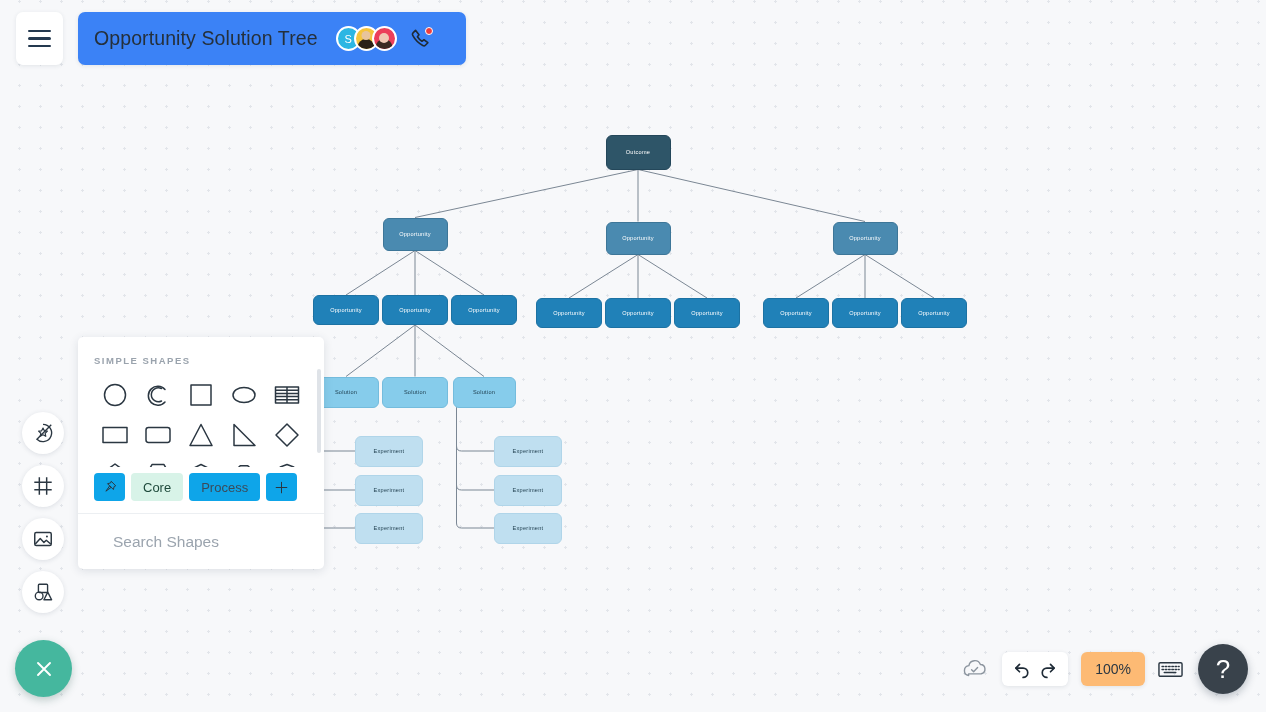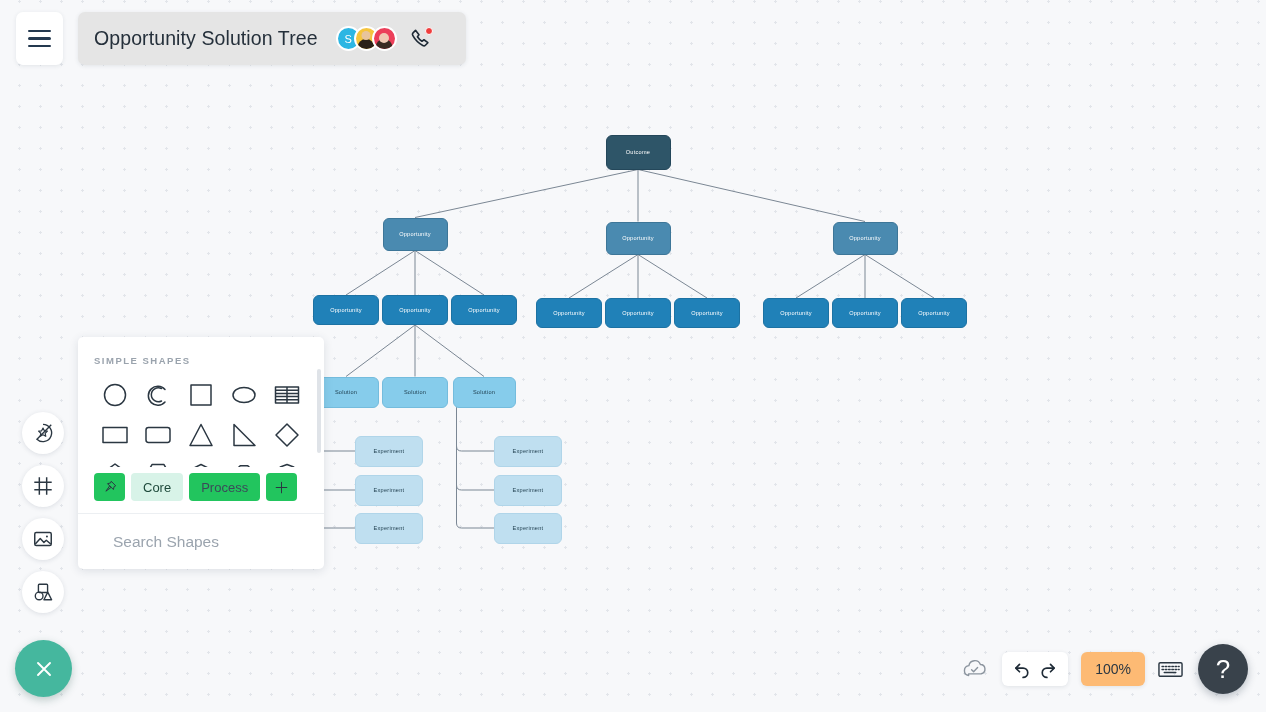--- a/index.html
+++ b/index.html
@@ -27,21 +27,21 @@
     cursor: pointer;
   }
   #hamburger-btn i {
     display: block; width: 23px; height: 2.4px;
     background: #24394f; border-radius: 2px;
   }
 
   #title-bar {
     position: absolute; left: 78px; top: 12px;
     height: 53px; width: 388px;
-    background: #e5e5e5; border-radius: 7px;
+    background: #3b82f6; border-radius: 7px;
     box-shadow: 0 1px 4px rgba(40,55,75,0.10);
     display: flex; align-items: center; padding: 0 14px 0 16px;
   }
   #doc-title {
     font-size: 19.5px; color: #25303b; letter-spacing: .1px;
     white-space: nowrap; flex: 0 0 auto;
   }
   .avatars { display: flex; align-items: center; margin-left: 18px; }
   .avatar {
     width: 25px; height: 25px; border-radius: 50%;
@@ -126,21 +126,21 @@
   #panel-vscroll {
     position: absolute; right: 3px; top: 32px;
     width: 4px; height: 84px; border-radius: 3px;
     background: #dfe3e8; cursor: pointer;
   }
   #tab-row {
     flex: 0 0 auto; display: flex; align-items: center; gap: 6px;
     padding: 6px 16px 12px 16px;
   }
   .tab-chip {
-    height: 28px; border-radius: 4px; background: #22c55e;
+    height: 28px; border-radius: 4px; background: #0ea5e9;
     display: flex; align-items: center; justify-content: center;
     font-size: 13px; color: #3b4a59; padding: 0 12px; cursor: pointer;
   }
   .tab-chip.active { background: #d8f3e8; color: #1f4a3c; }
   .tab-chip.icon-chip { padding: 0; width: 31px; }
   #search-row {
     flex: 0 0 auto; height: 56px; border-top: 1px solid #eceff2;
     display: flex; align-items: center; padding: 0 14px 0 16px; gap: 9px;
   }
   #search-input {

